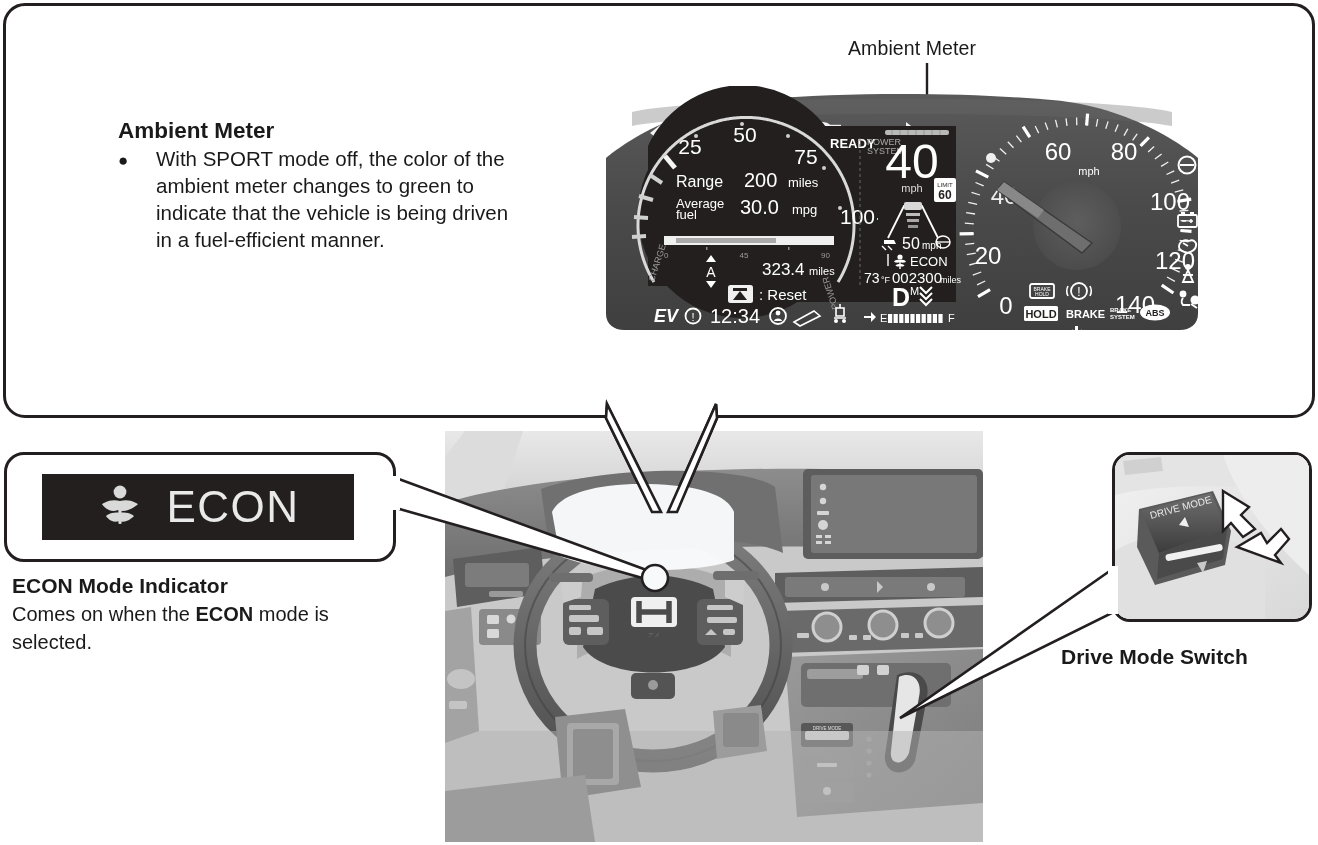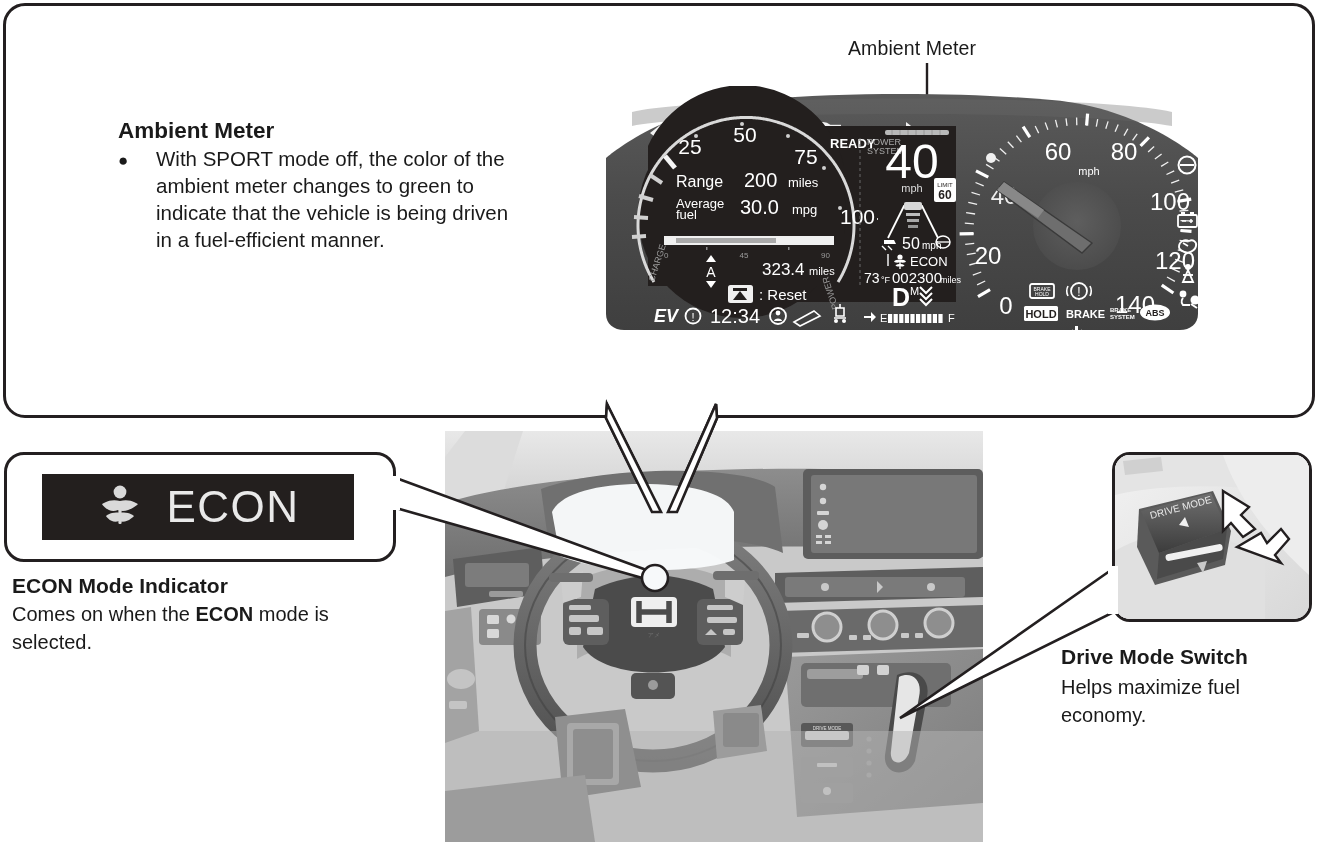--- a/index.html
+++ b/index.html
@@ -716,15 +716,14 @@
         <polygon points="122,92 146,78 152,88 166,74 174,84 160,100 166,108"></polygon>
       </g>
     </svg>
   </div>
   <svg class="ov">
     <polygon points="1108,566 1118,566 1118,614 1108,614" fill="#ffffff"></polygon>
     <polygon points="1114,568 1112,568 1112,612 1114,612" fill="#ffffff"></polygon>
   </svg>
 
   <div id="drive-cap-title">Drive Mode Switch</div>
-  <div id="drive-cap-body">Helps maximize fuel economy.</div>
 
 </div>
 
 </body></html>

